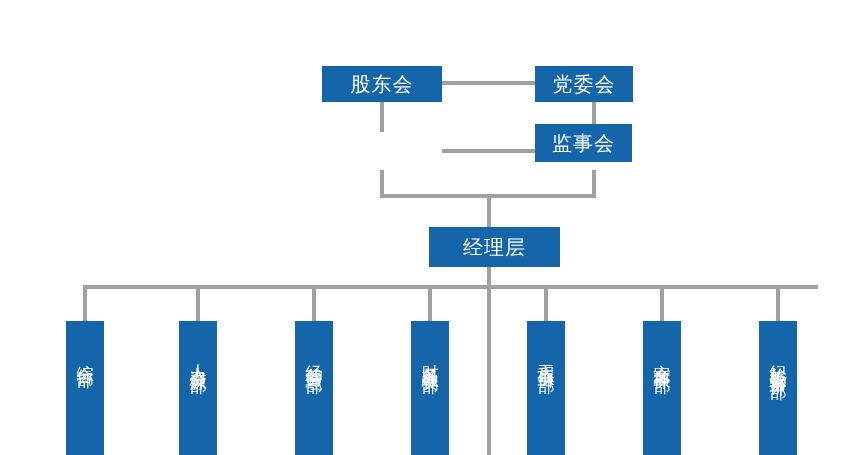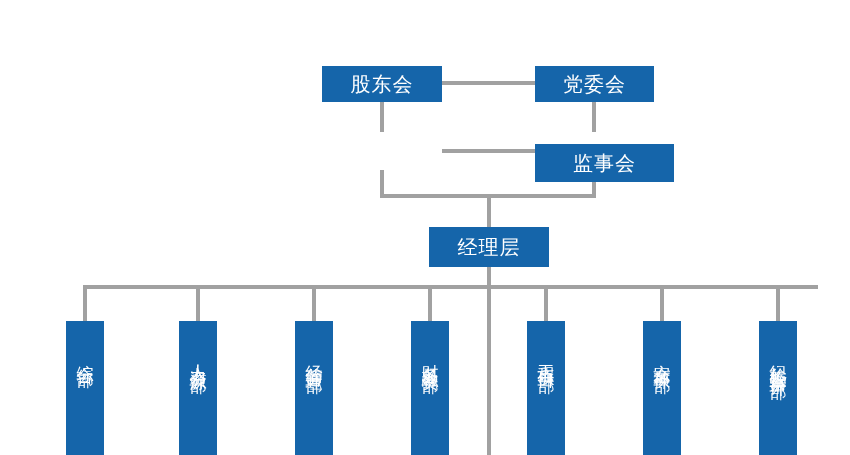--- a/index.html
+++ b/index.html
@@ -72,25 +72,25 @@
   <div class="line" style="left:132px;top:225px;width:4px;height:32px"></div>
   <div class="line" style="left:248px;top:225px;width:4px;height:32px"></div>
   <div class="line" style="left:364px;top:225px;width:4px;height:32px"></div>
   <div class="line" style="left:480px;top:225px;width:4px;height:32px"></div>
   <div class="line" style="left:596px;top:225px;width:4px;height:32px"></div>
   <div class="line" style="left:712px;top:225px;width:4px;height:32px"></div>
   <div class="line" style="left:828px;top:225px;width:4px;height:32px"></div>
   <div class="line" style="left:19px;top:449px;width:813px;height:4px"></div>
 
   <div class="node h" style="left:258px;top:2px;width:120px;height:36px">股东会</div>
-  <div class="node h" style="left:471px;top:2px;width:119px;height:36px">党委会</div>
+  <div class="node h" style="left:471px;top:2px;width:98px;height:36px">党委会</div>
 
-  <div class="node h" style="left:471px;top:80px;width:139px;height:38px">监事会</div>
+  <div class="node h" style="left:471px;top:60px;width:97px;height:38px">监事会</div>
 
-  <div class="node h" style="left:365px;top:163px;width:120px;height:40px">经理层</div>
+  <div class="node h" style="left:365px;top:163px;width:131px;height:40px">经理层</div>
 
   <div class="node v" style="left:2px">
     <span class="vtext">综合部</span>
   </div>
   <div class="node v" style="left:115px">
     <span class="vtext">人力资源部</span>
   </div>
   <div class="node v" style="left:231px">
     <span class="vtext">经营管理部</span>
   </div>

